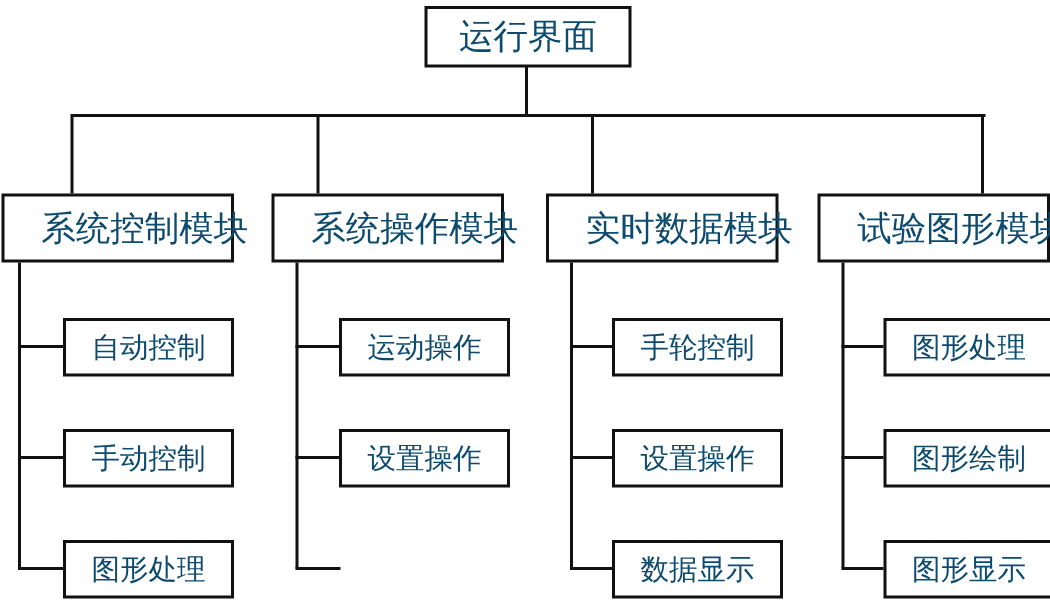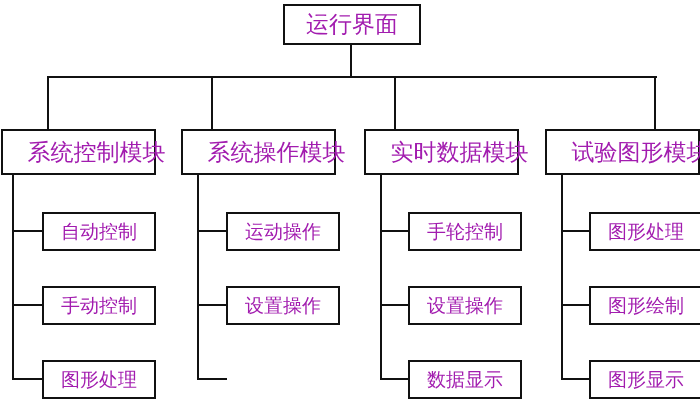--- a/index.html
+++ b/index.html
@@ -19,21 +19,21 @@
     overflow: hidden;
   }
   .node {
     position: absolute;
     box-sizing: border-box;
     background: #ffffff;
     border: 2px solid #111111;
     display: flex;
     align-items: center;
     justify-content: center;
-    color: #a21caf;
+    color: #0c4a6e;
     white-space: nowrap;
     letter-spacing: 0px;
     font-family: Liberation Mono, monospace;
   }
   .node.root {
     left: 283px;
     top: 4px;
     width: 138px;
     height: 41px;
     font-size: 23px;

